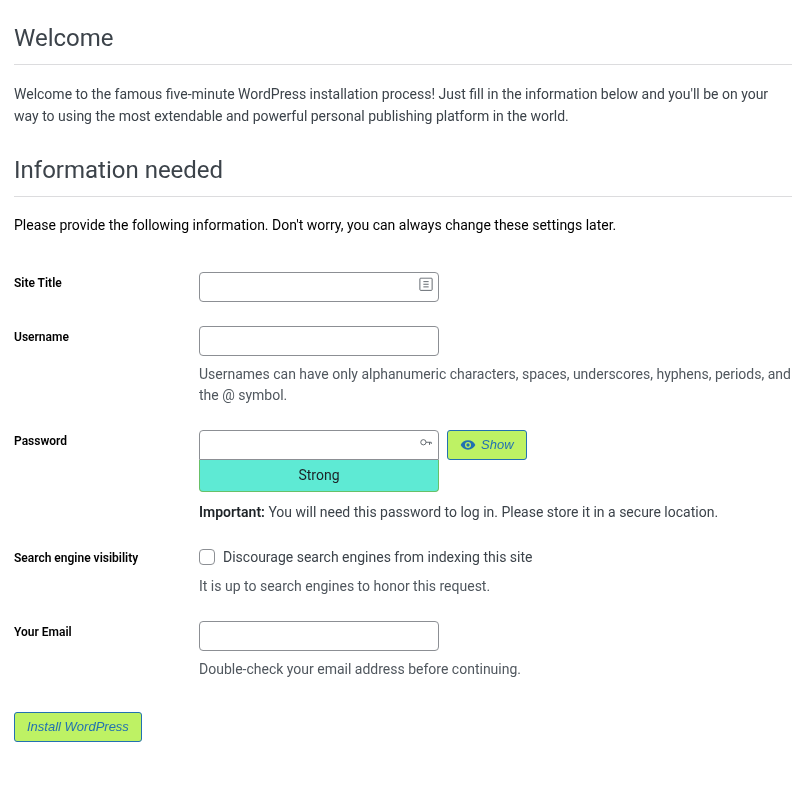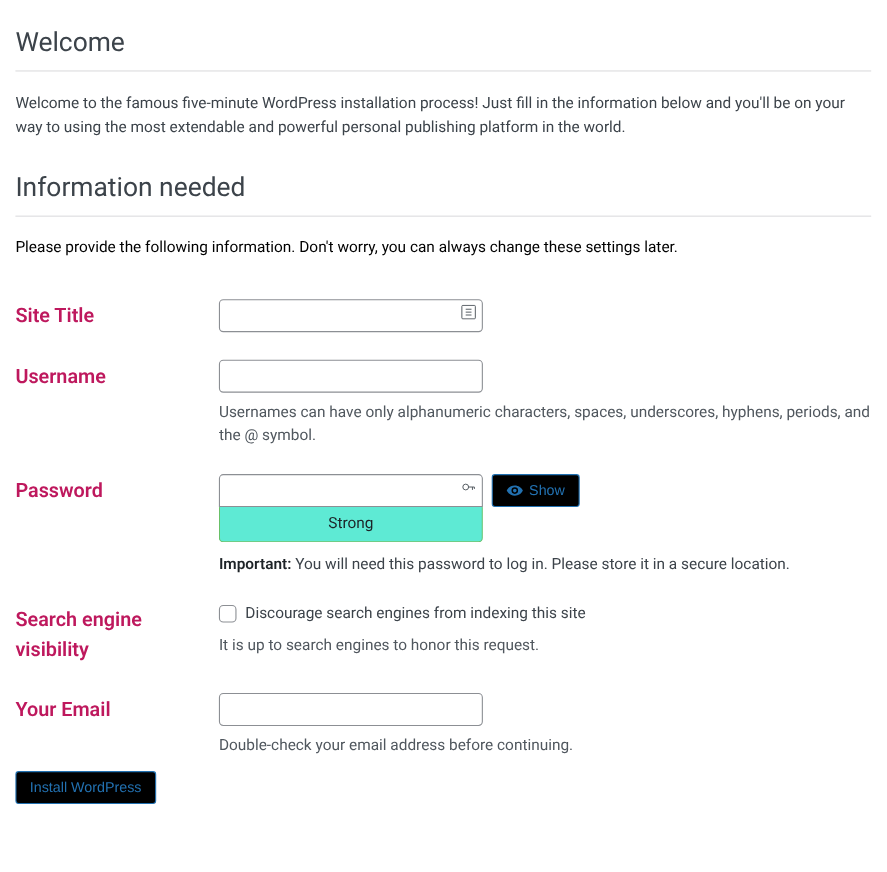--- a/index.html
+++ b/index.html
@@ -33,22 +33,22 @@
     table.form-table {
       width: 100%;
       border-collapse: collapse;
     }
     table.form-table th {
       text-align: left;
       vertical-align: top;
       width: 185px;
       padding: 14px 10px 14px 0;
       font-weight: 600;
-      color: #be185d;
-      font-size: 18px;
+      color: #000000;
+      font-size: 12px;
     }
     table.form-table td {
       vertical-align: top;
       padding: 12px 0;
     }
     input[type="text"], input[type="password"], input[type="email"] {
       width: 240px;
       height: 30px;
       padding: 4px 8px;
       border: 1px solid #8c8f94;
@@ -87,28 +87,29 @@
       border-radius: 0 0 4px 4px;
       text-align: center;
       padding: 5px 0;
       color: #1d2327;
       font-size: 14px;
     }
     .btn {
       display: inline-flex;
       align-items: center;
       gap: 5px;
-      background: #000000;
+      background: #bef264;
       border: 1px solid #2271b1;
       color: #2271b1;
       padding: 1px 12px;
       border-radius: 3px;
       font-size: 13px;
       cursor: pointer;
       height: 30px;
+      font-style: italic;
     }
     .btn-show {
       height: 30px;
       align-self: flex-start;
     }
     .eye-svg {
       width: 16px;
       height: 16px;
       fill: #2271b1;
     }
@@ -128,20 +129,21 @@
     input[type="checkbox"] {
       width: 16px;
       height: 16px;
       border: 1px solid #8c8f94;
       border-radius: 4px;
       appearance: none;
       background: #fff;
       cursor: pointer;
     }
     .submit-area {
+      margin-top: 20px;
     }
     .input-with-icon {
       position: relative;
       width: 240px;
     }
     .input-with-icon input {
       width: 100%;
       padding-right: 28px;
     }
     .field-icon {

